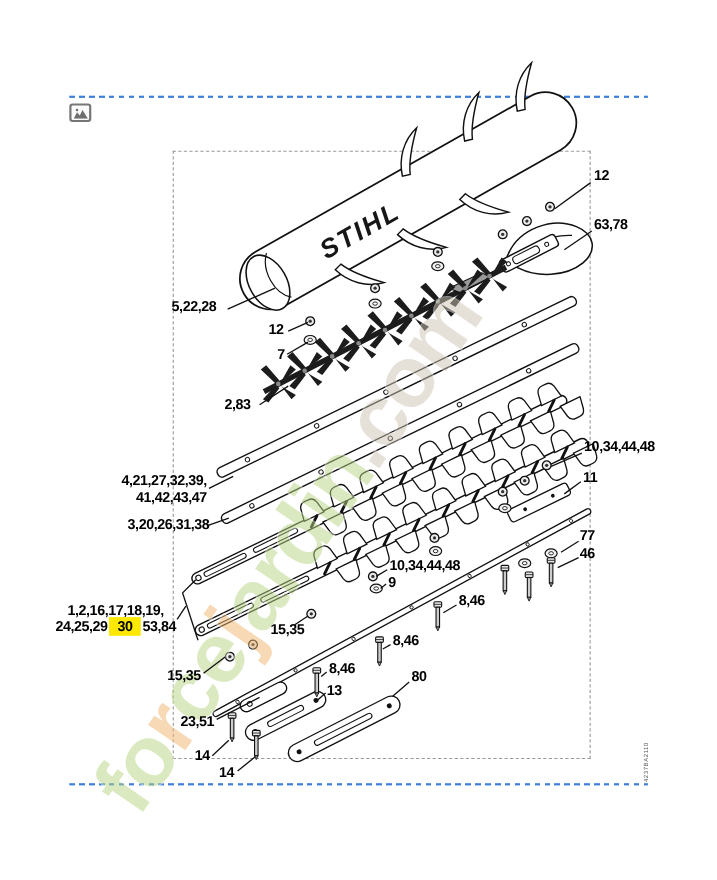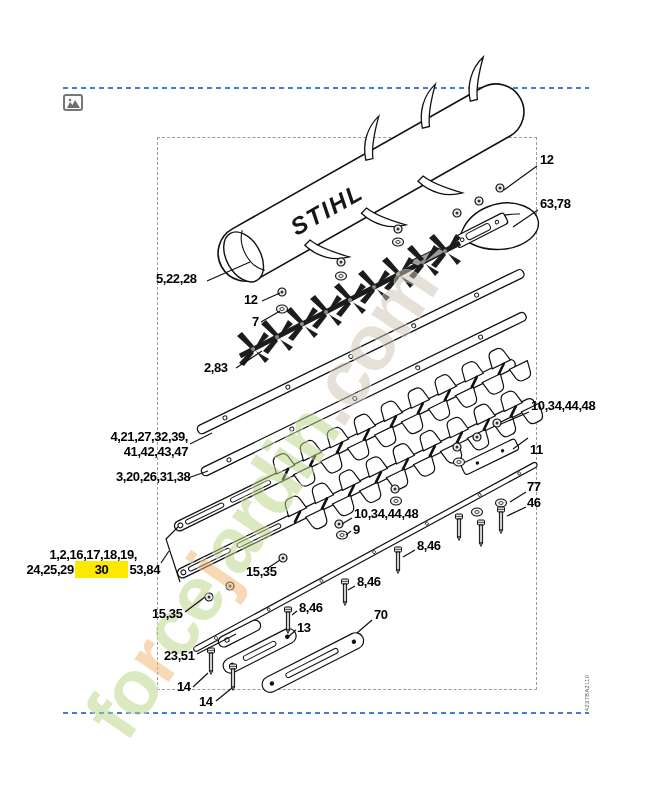--- a/index.html
+++ b/index.html
@@ -11,21 +11,21 @@
   #blue-dash-bottom{top:712px;}
   #img-icon{position:absolute;left:63px;top:94px;width:20px;height:17px;
        border:2px solid #767676;border-radius:3px;background:#fbfbfb;
        display:flex;align-items:center;justify-content:center;box-sizing:border-box;}
   #diagram-frame{position:absolute;left:157px;top:137px;width:380px;height:553px;
        border:1px dashed #9a9a9a;box-sizing:border-box;}
   #diagram-svg{position:absolute;left:0;top:0;}
   #labels-layer{position:absolute;left:0;top:0;width:652px;height:800px;pointer-events:none;}
   .part-label{position:absolute;font-size:13px;font-weight:bold;color:#000;
        letter-spacing:-0.4px;line-height:15px;white-space:nowrap;}
-  .part-label .hl{background:#fce800;padding:1px 20px;margin:0 1px;}
+  .part-label .hl{background:#fce800;padding:1px 8px;margin:0 1px;}
 </style>
 </head>
 <body>
 
 <div class="blue-dash" id="blue-dash-top"></div>
 <div class="blue-dash" id="blue-dash-bottom"></div>
 
 <div id="img-icon">
   <svg width="13" height="10" viewBox="0 0 13 10">
     <path d="M0,10 L3,4 L5.5,7 L8,2 L13,10 Z" fill="#6e6e6e"></path>
@@ -319,21 +319,21 @@
     <div class="part-label" style="right: 464px; top: 429px; text-align: right;">
       <div><span>4,21,27,32,39,</span></div>
       <div><span>41,42,43,47</span></div>
     </div>
     <div class="part-label" style="left: 116px; top: 469px;">
       <div><span>3,20,26,31,38</span></div>
     </div>
     <div class="part-label" style="left: 531px; top: 398px;">
       <div><span>10,34,44,48</span></div>
     </div>
-    <div class="part-label" style="left: 530px; top: 426px; margin-top: 16px;">
+    <div class="part-label" style="left: 530px; top: 426px;">
       <div><span>11</span></div>
     </div>
     <div class="part-label" style="left: 527px; top: 479px;">
       <div><span>77</span></div>
     </div>
     <div class="part-label" style="left: 527px; top: 495px; text-align: right;">
       <div><span>46</span></div>
     </div>
     <div class="part-label" style="left: 354px; top: 506px;">
       <div><span>10,34,44,48</span></div>
@@ -360,21 +360,21 @@
     <div class="part-label" style="left: 152px; top: 606px;">
       <div><span>15,35</span></div>
     </div>
     <div class="part-label" style="left: 164px; top: 648px;">
       <div><span>23,51</span></div>
     </div>
     <div class="part-label" style="left: 297px; top: 620px;">
       <div><span>13</span></div>
     </div>
     <div class="part-label" style="left: 374px; top: 607px;">
-      <div><span>70</span></div>
+      <div><span>80</span></div>
     </div>
     <div class="part-label" style="left: 177px; top: 679px;">
       <div><span>14</span></div>
     </div>
     <div class="part-label" style="left: 199px; top: 694px;">
       <div><span>14</span></div>
     </div>
   </div>
 
 </body></html>

